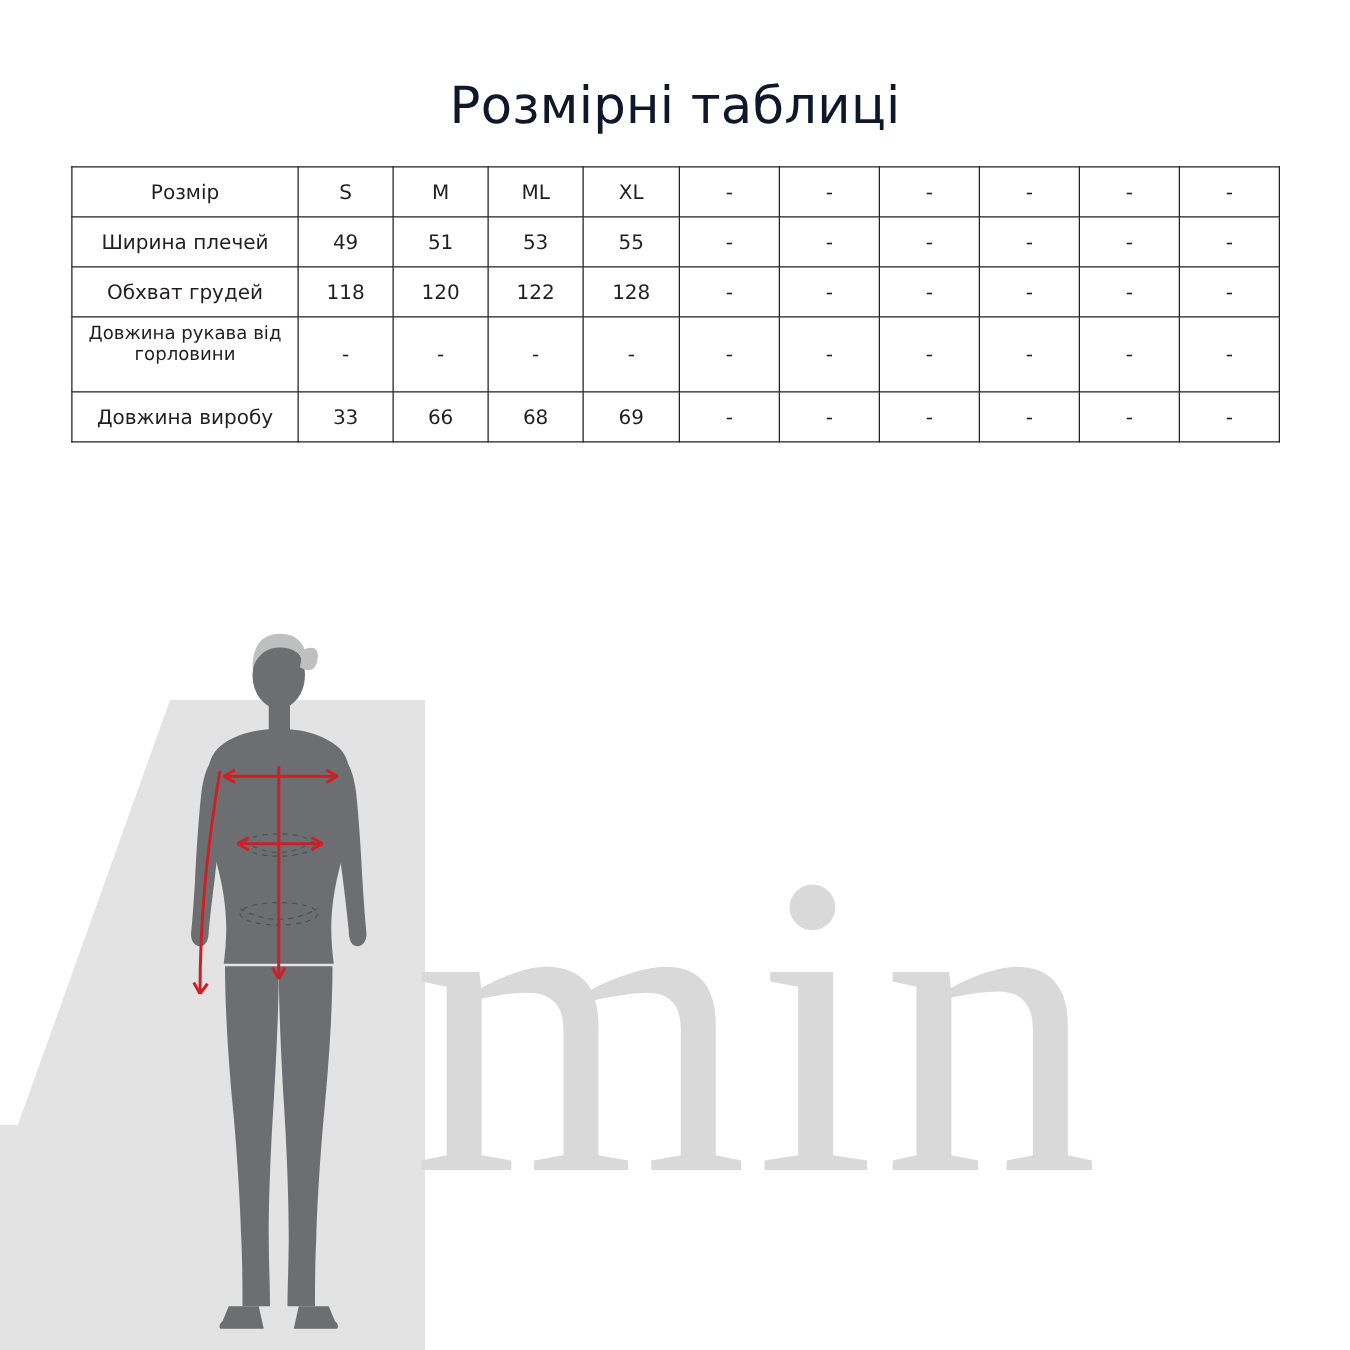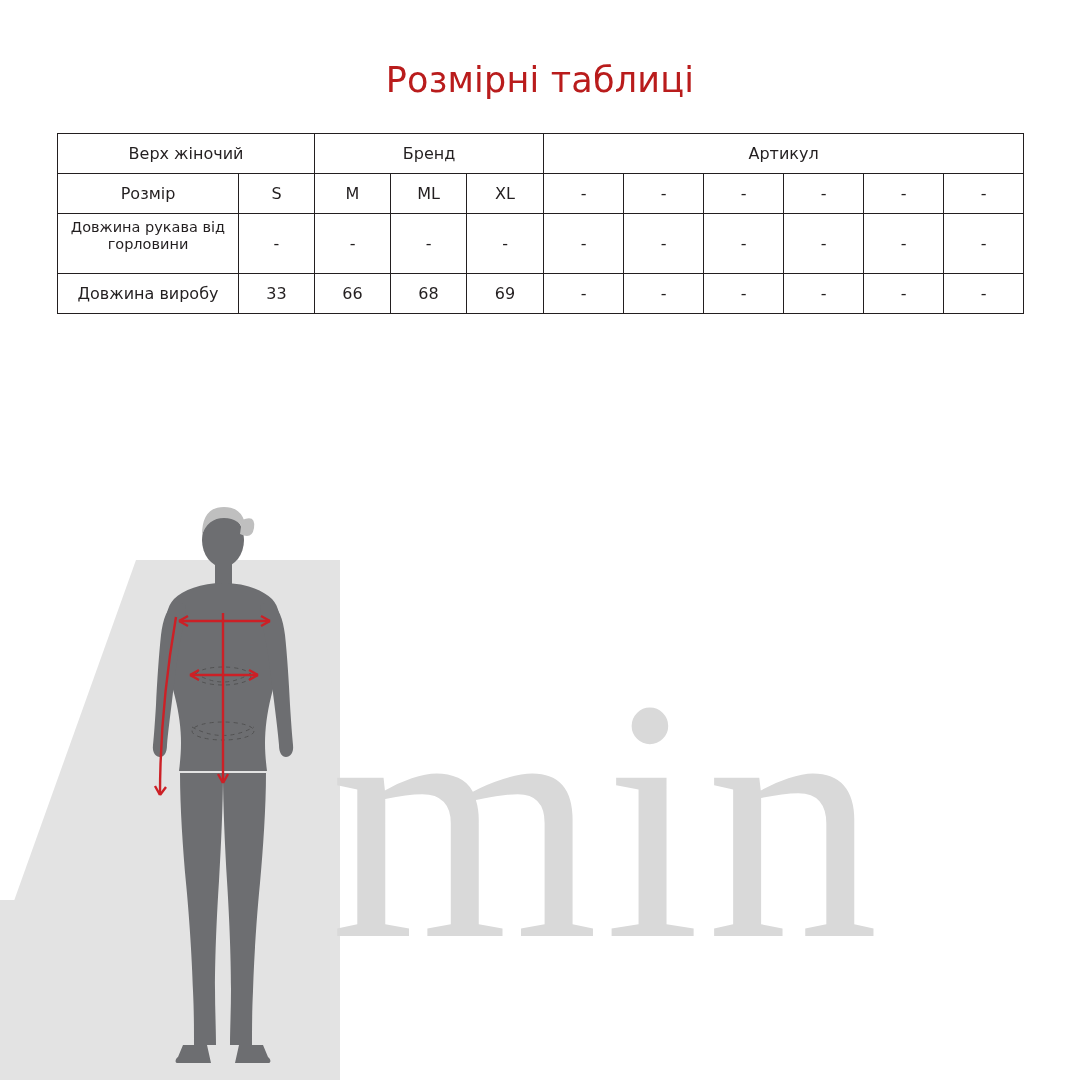--- a/index.html
+++ b/index.html
@@ -15,22 +15,22 @@
     overflow: hidden;
   }
 
   
   .page-title {
     position: absolute;
     top: 60px;
     left: 0;
     width: 1080px;
     text-align: center;
-    font-size: 35px;
-    color: #b91c1c;
+    font-size: 41px;
+    color: #0f172a;
     font-family: "DejaVu Sans", "Liberation Sans", sans-serif;
     letter-spacing: 0.2px;
   }
 
   
   .size-table-wrap {
     position: absolute;
     top: 133px;
     left: 57px;
     width: 966px;
@@ -134,41 +134,62 @@
         <col class="c-ml">
         <col class="c-xl">
       <col class="c-e">
         <col class="c-e">
         <col class="c-e">
         <col class="c-e">
         <col class="c-e">
         <col class="c-e">
     </colgroup>
     <tbody>
-      <tr>
-        <td class="hdr" colspan="2">Верх жіночий</td>
-        <td class="hdr" colspan="3">Бренд</td>
-        <td class="hdr" colspan="6">Артикул</td>
-      </tr>
 
       <tr>
         <td class="rowhead">Розмір</td>
         <td class="val-s">S</td>
         <td class="val-m">M</td>
         <td class="val-ml">ML</td>
         <td class="val-xl">XL</td>
         <td>-</td>
         <td>-</td>
         <td>-</td>
         <td>-</td>
         <td>-</td>
         <td>-</td>
       </tr>
 
-
+      <tr>
+        <td class="rowhead">Ширина плечей</td>
+        <td class="val-s">49</td>
+        <td class="val-m">51</td>
+        <td class="val-ml">53</td>
+        <td class="val-xl">55</td>
+        <td>-</td>
+        <td>-</td>
+        <td>-</td>
+        <td>-</td>
+        <td>-</td>
+        <td>-</td>
+      </tr>
+
+      <tr>
+        <td class="rowhead">Обхват грудей</td>
+        <td class="val-s">118</td>
+        <td class="val-m">120</td>
+        <td class="val-ml">122</td>
+        <td class="val-xl">128</td>
+        <td>-</td>
+        <td>-</td>
+        <td>-</td>
+        <td>-</td>
+        <td>-</td>
+        <td>-</td>
+      </tr>
 
 
       <tr>
         <td class="rowhead two-line">Довжина рукава від горловини</td>
         <td class="val-s">-</td>
         <td class="val-m">-</td>
         <td class="val-ml">-</td>
         <td class="val-xl">-</td>
         <td>-</td>
         <td>-</td>

